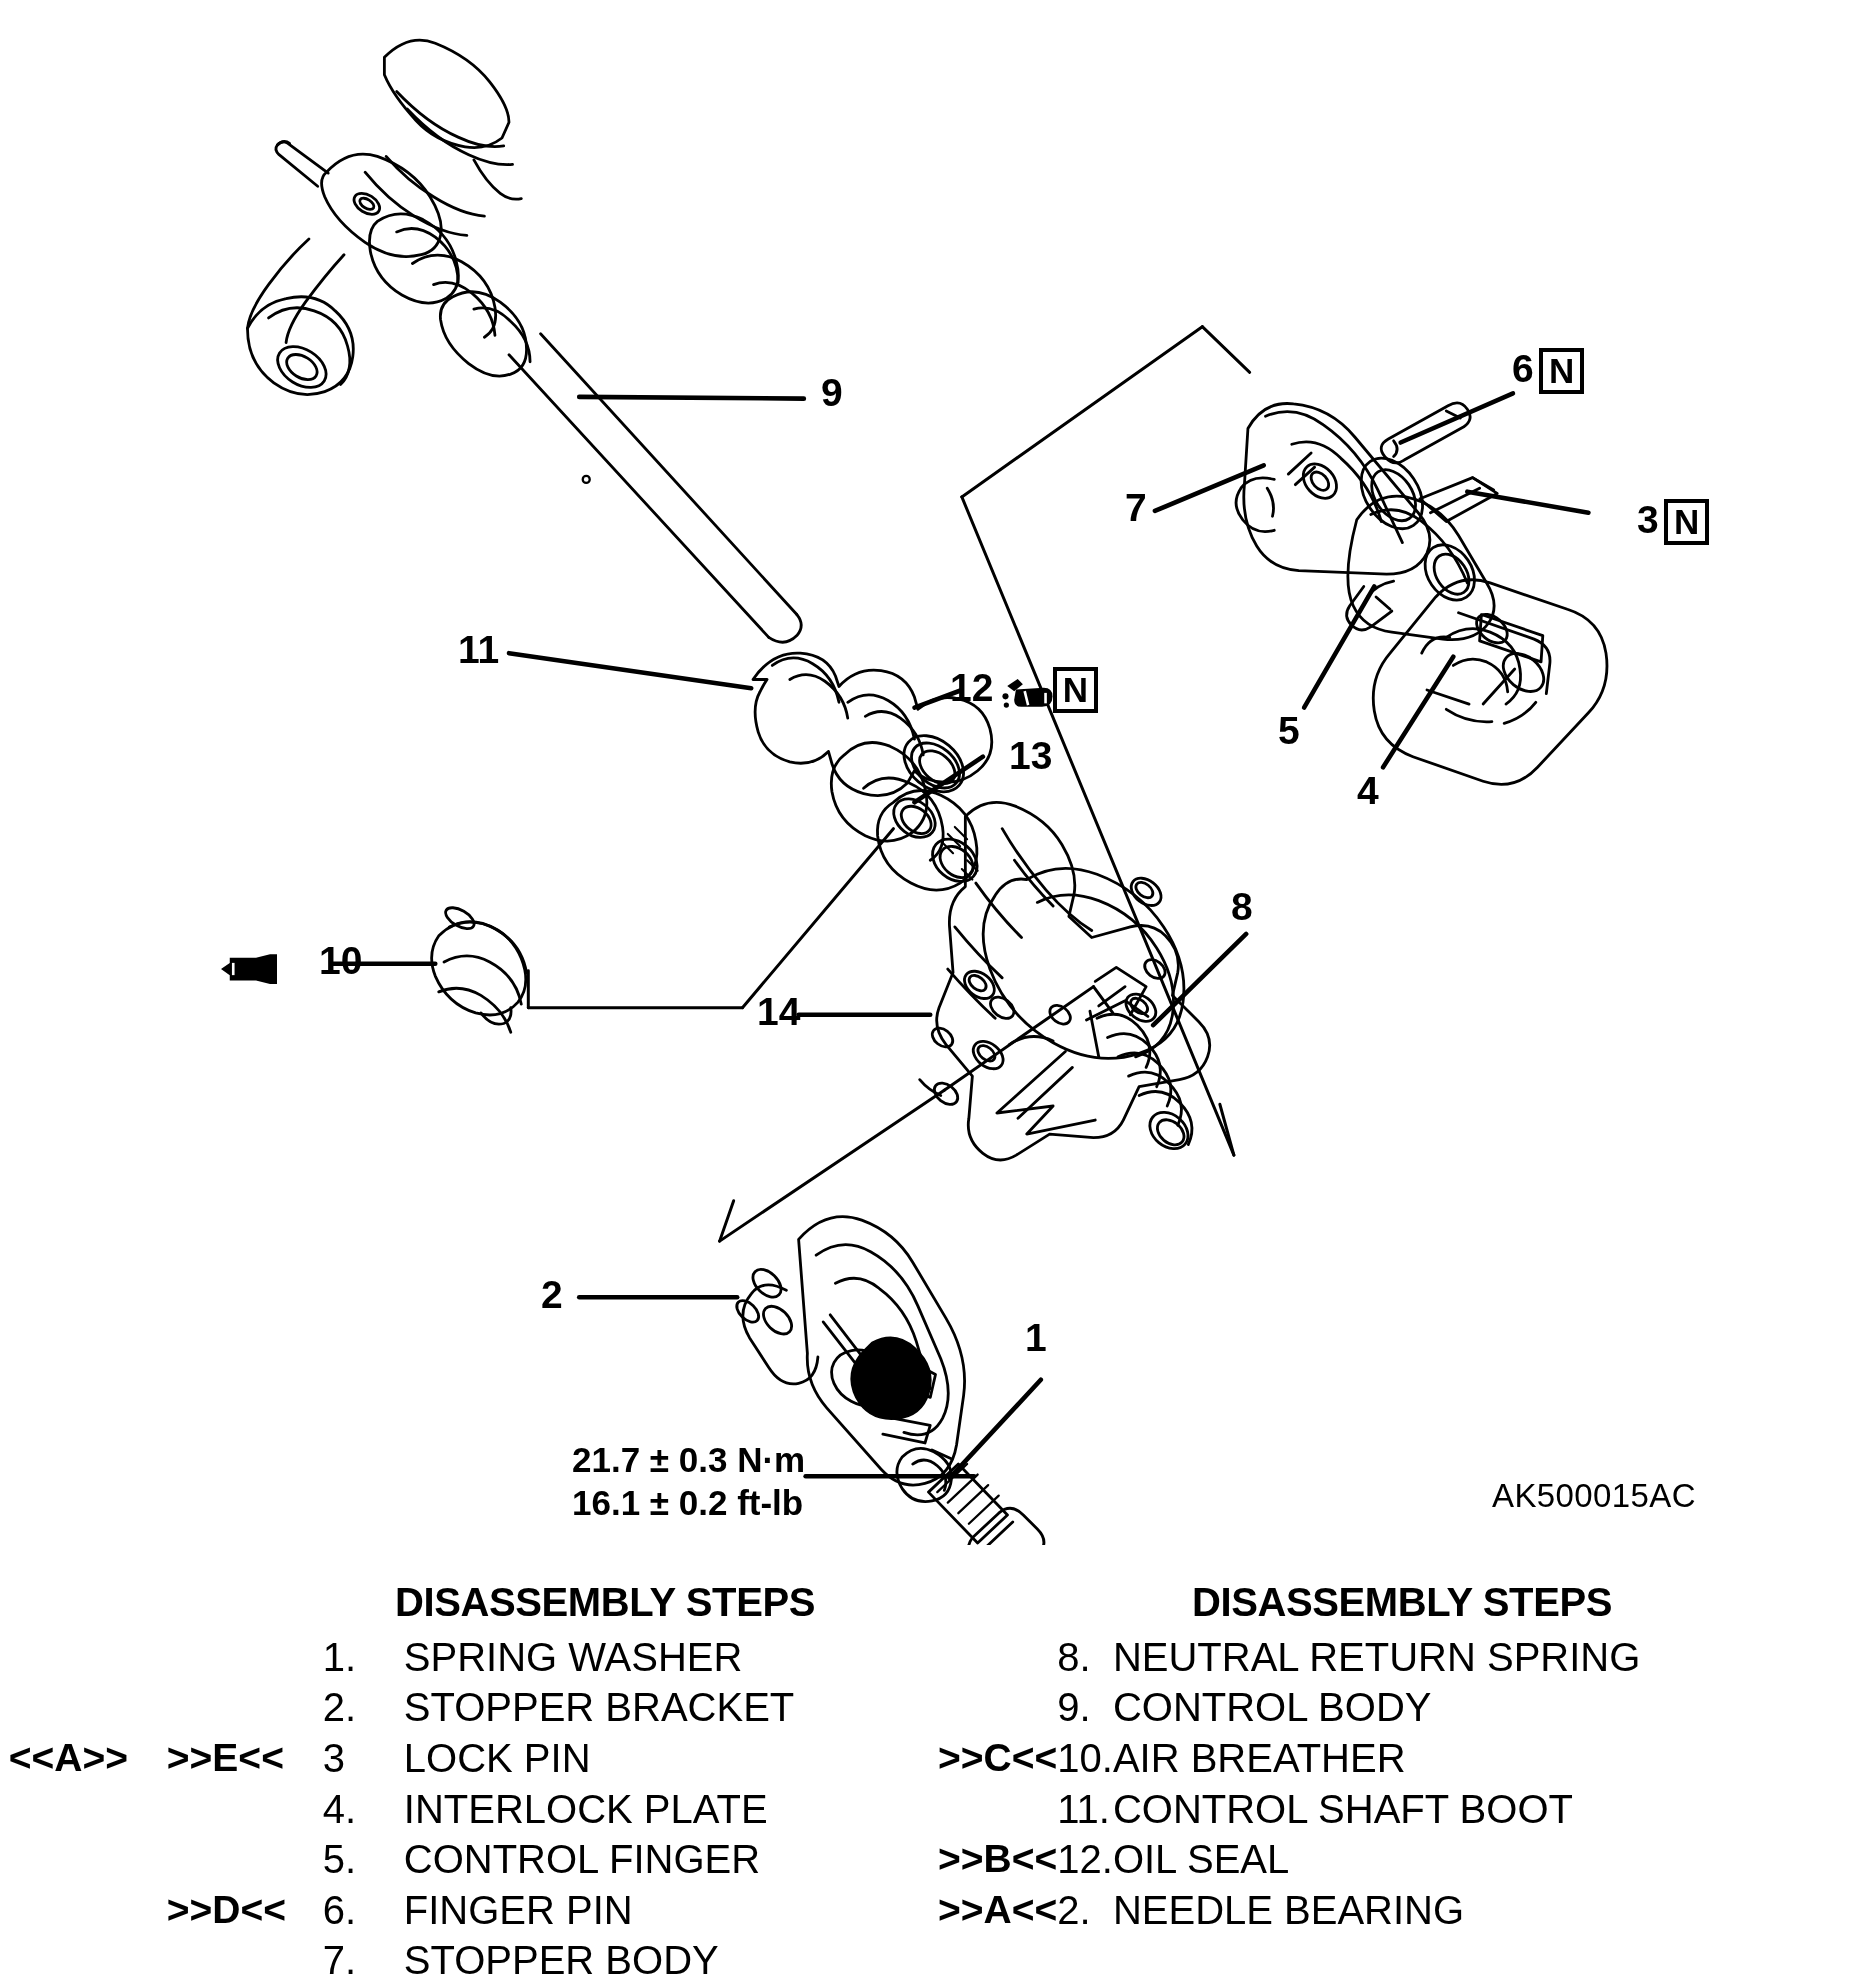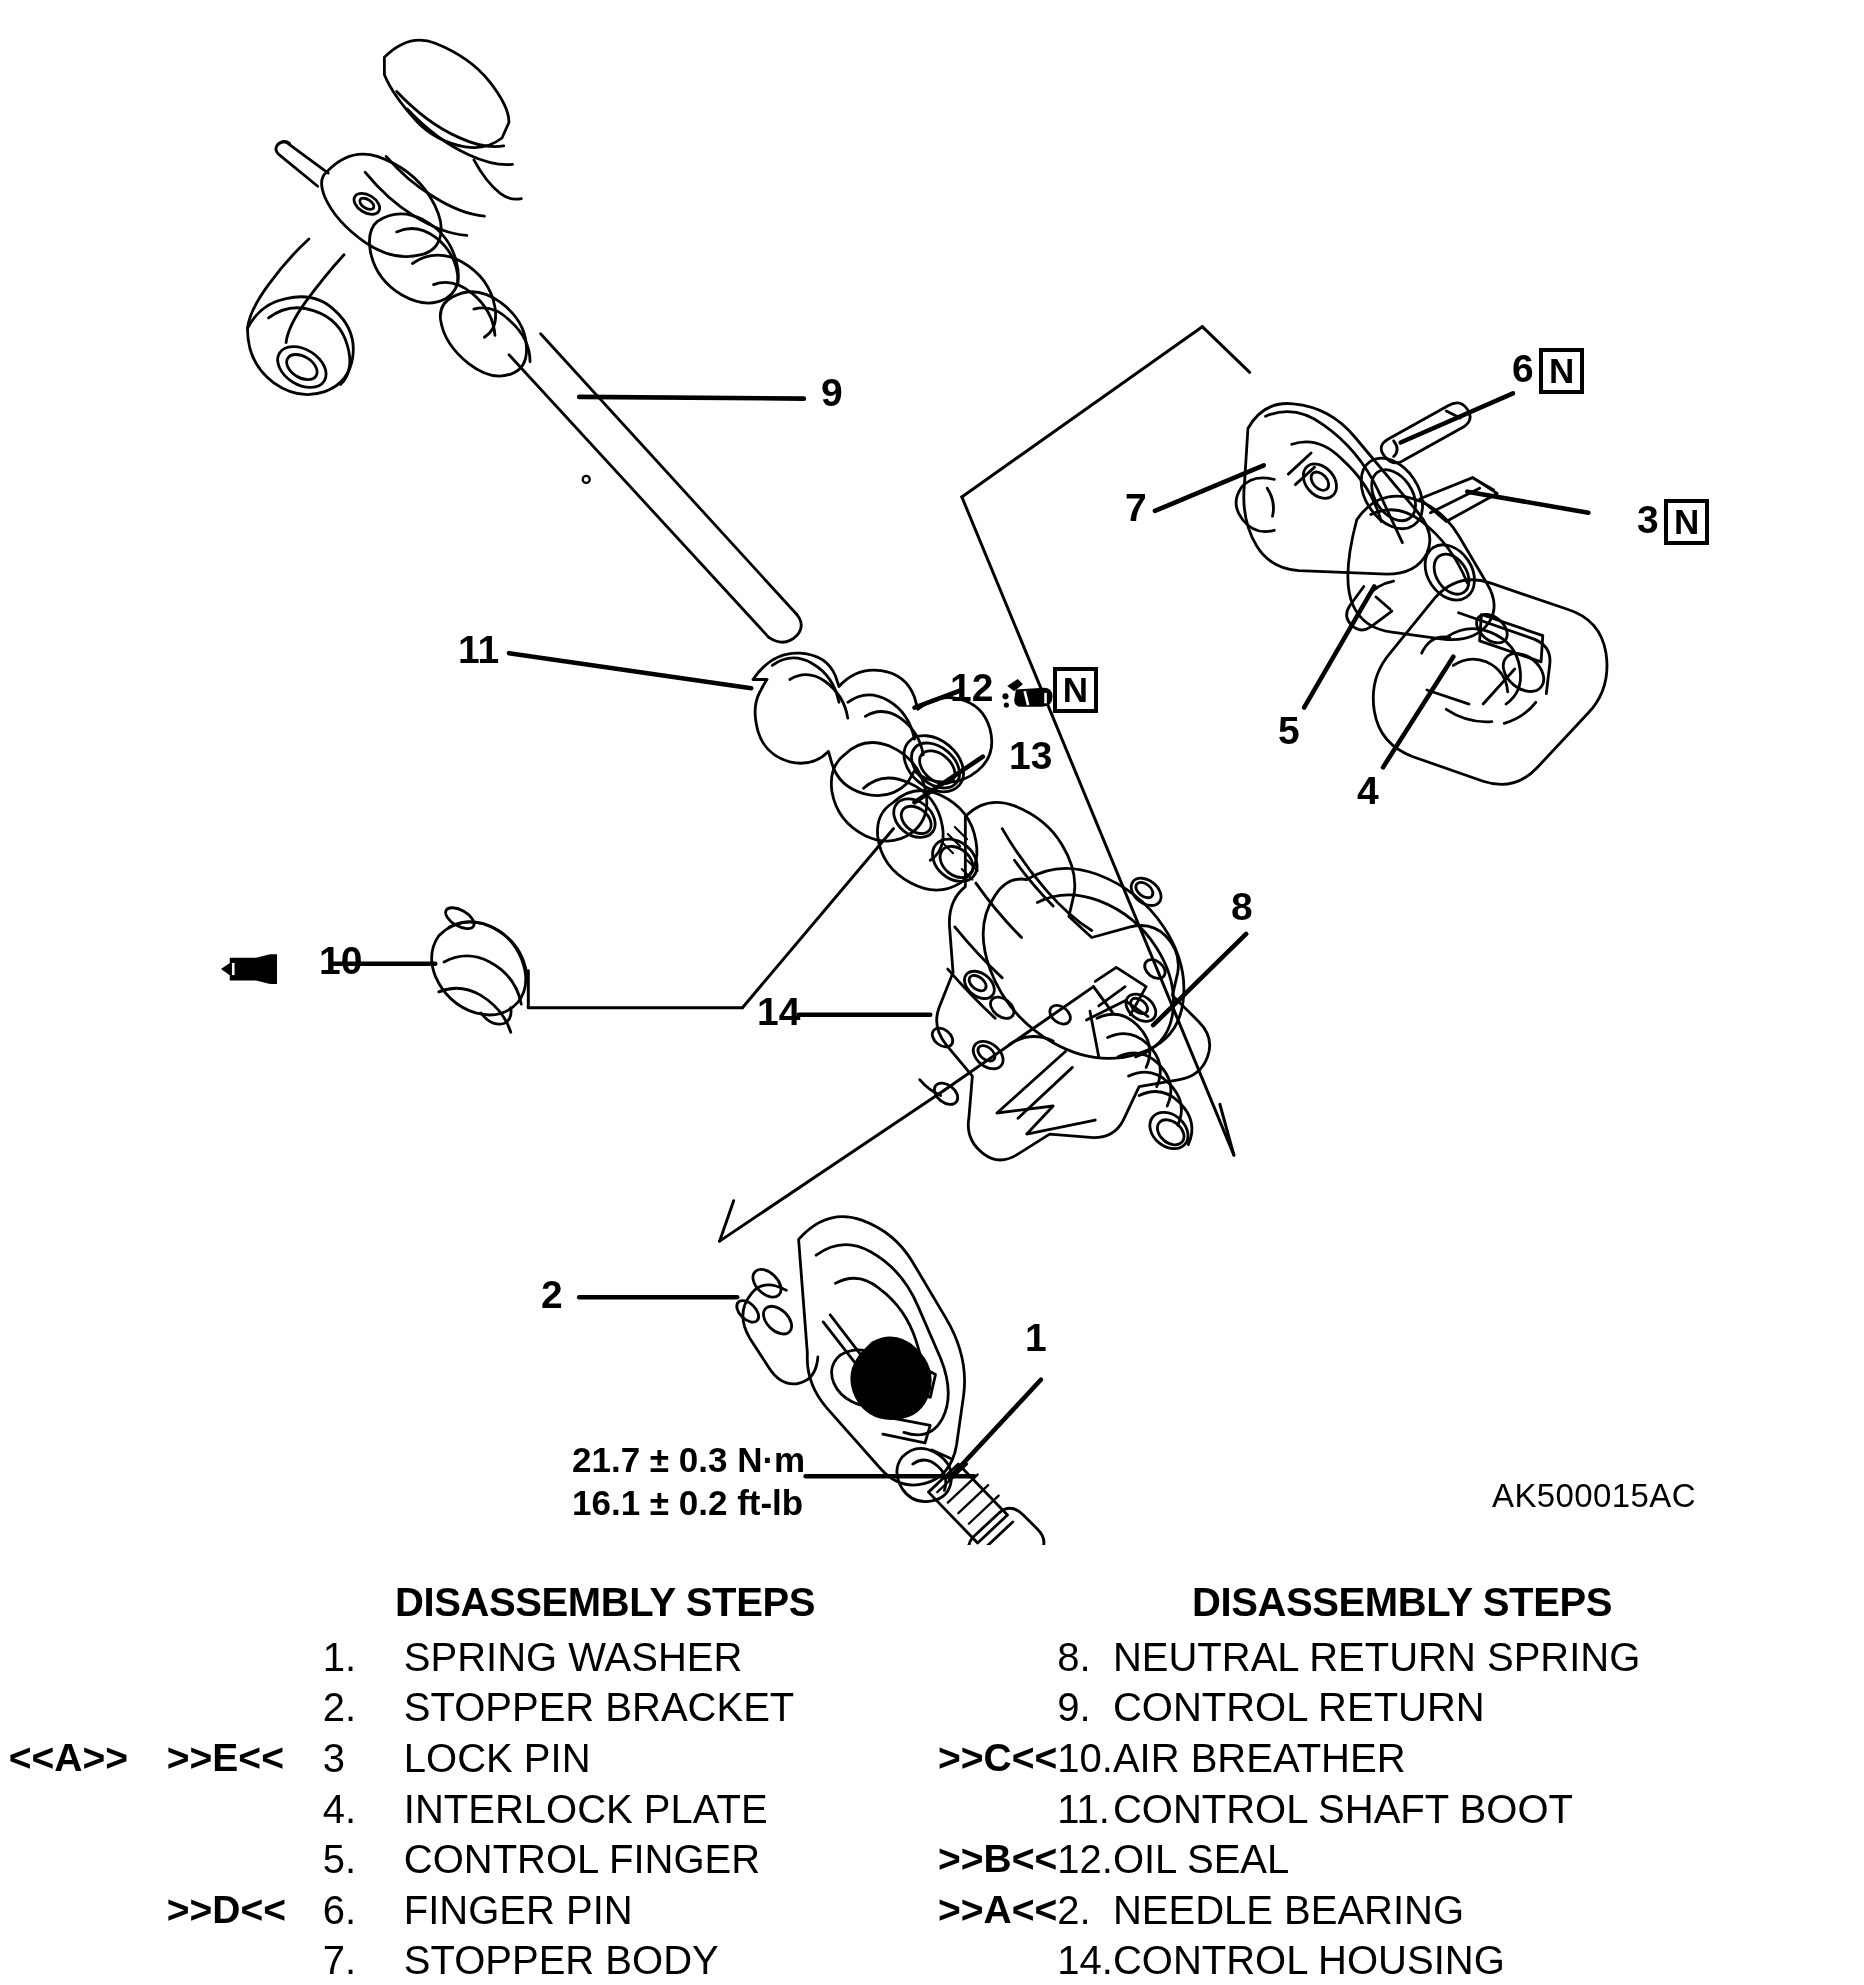--- a/index.html
+++ b/index.html
@@ -534,21 +534,21 @@
     <table class="steps-table">
       <tbody>
         <tr>
           <td class="mark-b"></td>
           <td class="num">8.</td>
           <td class="name">NEUTRAL RETURN SPRING</td>
         </tr>
         <tr>
           <td class="mark-b"></td>
           <td class="num">9.</td>
-          <td class="name">CONTROL RETURN</td>
+          <td class="name">CONTROL BODY</td>
         </tr>
         <tr>
           <td class="mark-b">&gt;&gt;C&lt;&lt;</td>
           <td class="num">10.</td>
           <td class="name">AIR BREATHER</td>
         </tr>
         <tr>
           <td class="mark-b"></td>
           <td class="num">11.</td>
           <td class="name">CONTROL SHAFT BOOT</td>
@@ -556,23 +556,18 @@
         <tr>
           <td class="mark-b">&gt;&gt;B&lt;&lt;</td>
           <td class="num">12.</td>
           <td class="name">OIL SEAL</td>
         </tr>
         <tr>
           <td class="mark-b">&gt;&gt;A&lt;&lt;</td>
           <td class="num">2.</td>
           <td class="name">NEEDLE BEARING</td>
         </tr>
-        <tr>
-          <td class="mark-b"></td>
-          <td class="num">14.</td>
-          <td class="name">CONTROL HOUSING</td>
-        </tr>
       </tbody>
     </table>
   </div>
 
 </div>
 
 
 </body></html>

